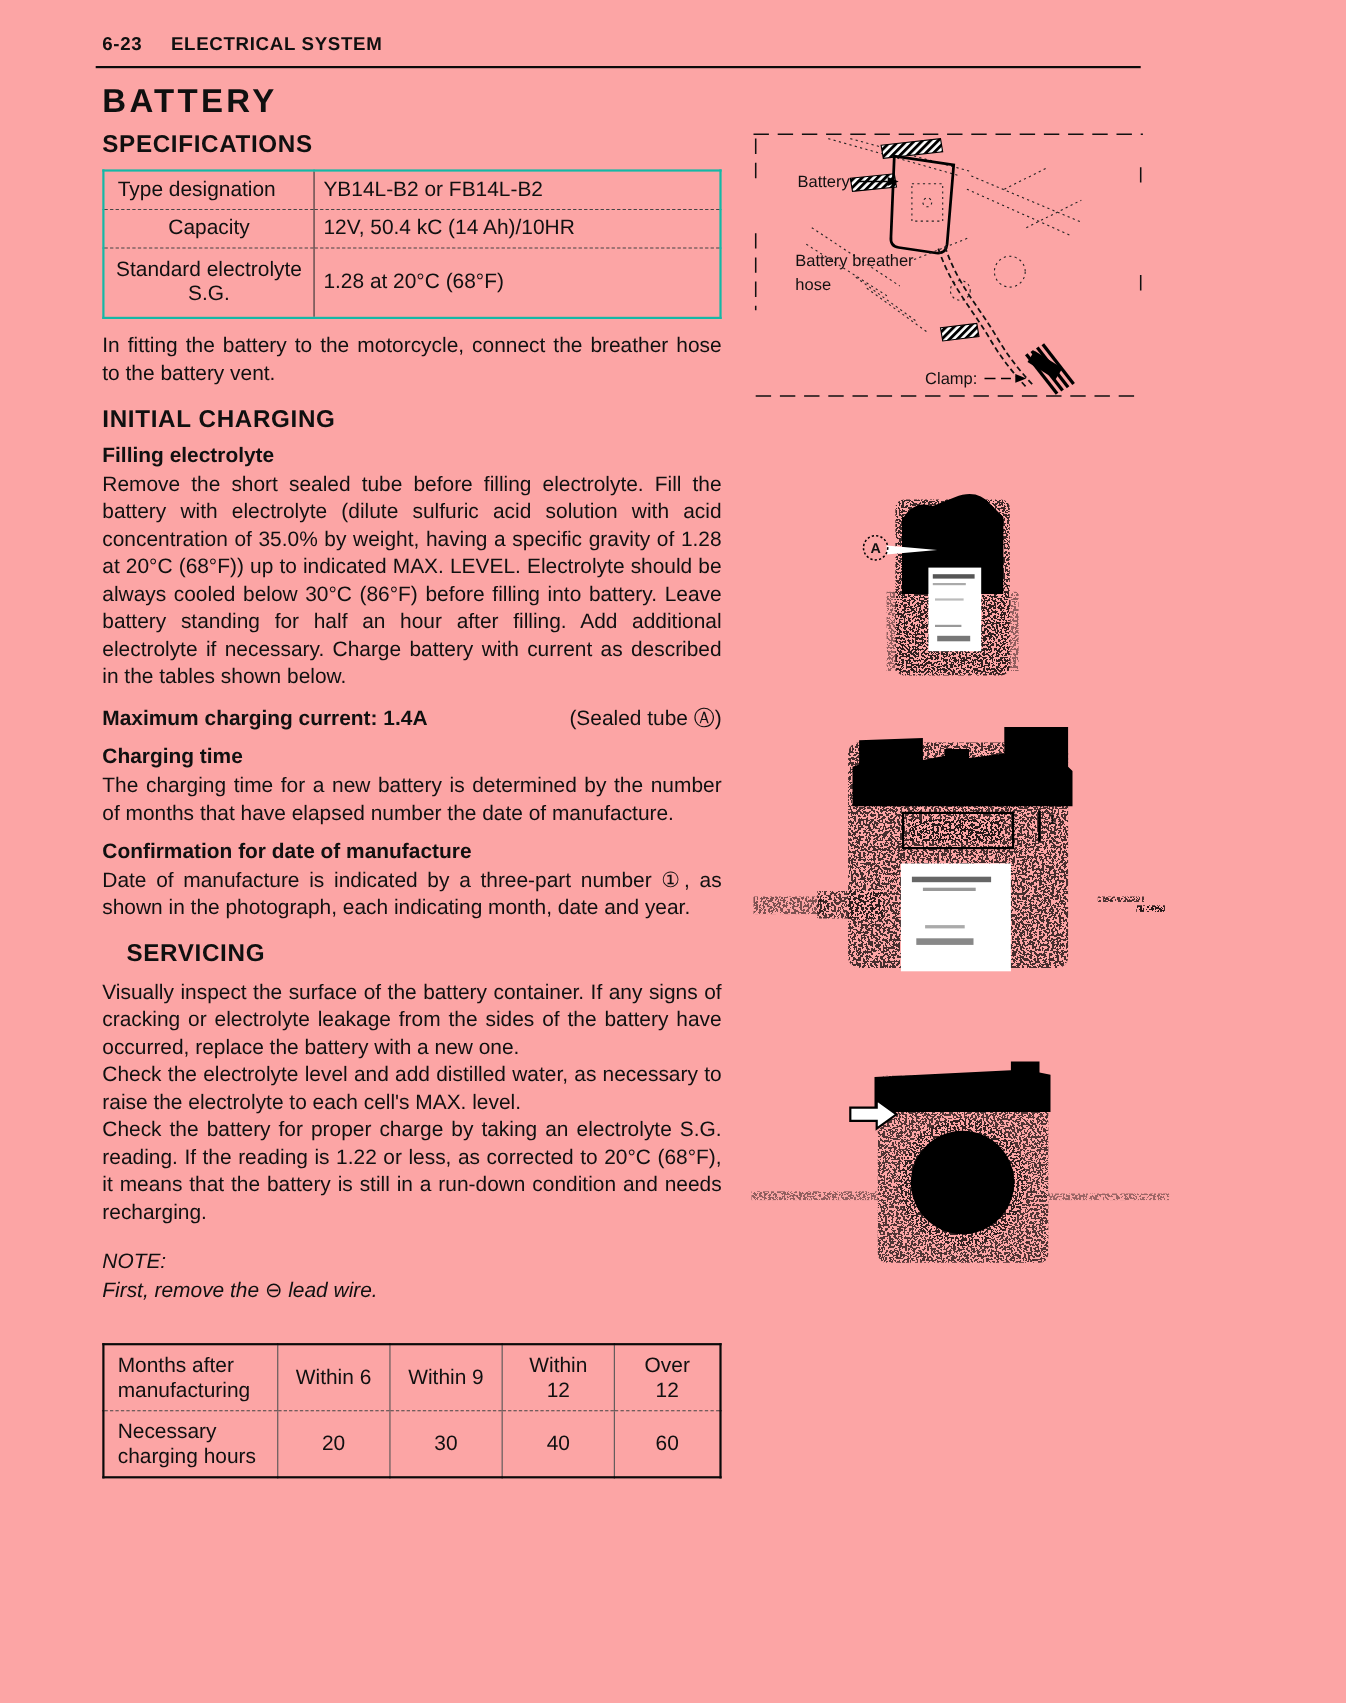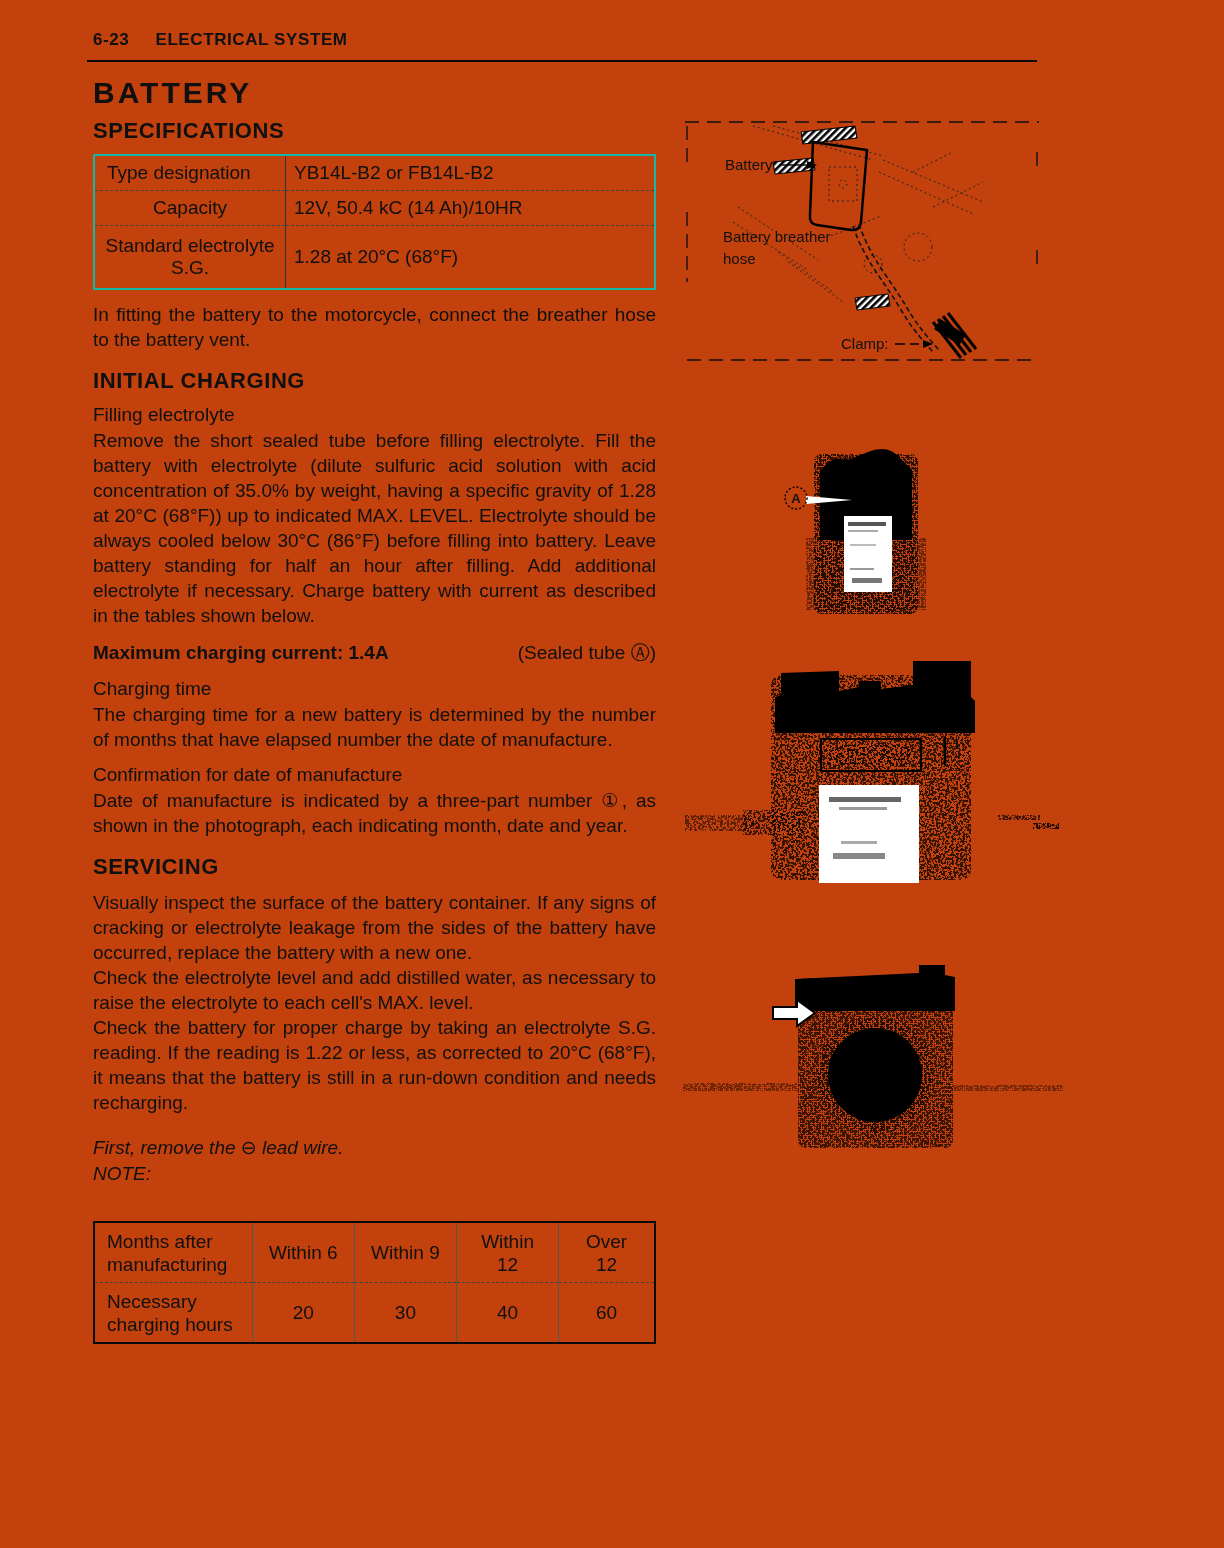--- a/index.html
+++ b/index.html
@@ -1,29 +1,29 @@
 <!DOCTYPE html>
 <html><head>
 <meta charset="utf-8">
 <style>
   html,body{margin:0;padding:0;background:#888;}
   .page{
     position:relative;margin:0 auto;width:1224px;height:1548px;
-    background:#c2410c;color:#101010;overflow:hidden;
+    background:#fca5a5;color:#101010;overflow:hidden;
     font-family:"Liberation Sans","DejaVu Sans",sans-serif;
   }
   
   .pg-header{position:absolute;left:93px;top:30px;font-size:17px;font-weight:700;letter-spacing:.6px;}
   .pg-header .chap{margin-left:26px;}
   .pg-rule{position:absolute;left:87px;top:60px;width:950px;border-top:2.5px solid #0a0a0a;}
   
   .leftcol{position:absolute;left:93px;top:76px;width:563px;}
   .h1{font-size:30px;font-weight:700;letter-spacing:3px;margin:0 0 8px 0;}
   .h2{font-size:22px;font-weight:700;letter-spacing:.6px;margin:0 0 10px 0;}
-  .h3{font-size:19px;font-weight:400;margin:0 0 2px 0;}
+  .h3{font-size:19px;font-weight:700;margin:0 0 2px 0;}
   p.body{font-size:19px;line-height:25px;text-align:justify;margin:0;}
   
   table.spec{width:100%;border-collapse:collapse;border:2px solid #14b8a6;margin:0 0 12px 0;}
   table.spec td{font-size:19px;padding:3px 8px;}
   table.spec td.slabel{width:170px;text-align:center;border-right:1.5px solid #333;}
   table.spec tr+tr td{border-top:1px dashed #444;}
   table.spec tr:first-child td.slabel{text-align:left;padding-left:12px;}
   table.spec td.svalue{text-align:left;}
   table.spec tr.tall td{height:56px;}
   table.spec tr.short td{height:28px;}
@@ -92,28 +92,28 @@
       <span class="ml-bold">Maximum charging current: 1.4A</span>
       <span>(Sealed tube Ⓐ)</span>
     </div>
 
     <div class="h3" style="margin-top:12px;">Charging time</div>
     <p class="body">The charging time for a new battery is determined by the number of months that have elapsed number the date of manufacture.</p>
 
     <div class="h3" style="margin-top:12px;">Confirmation for date of manufacture</div>
     <p class="body">Date of manufacture is indicated by a three-part number ①, as shown in the photograph, each indicating month, date and year.</p>
 
-    <div class="h2" style="margin-top:16px;">SERVICING</div>
+    <div class="h2" style="margin-top:16px;margin-left:22px;">SERVICING</div>
     <p class="body">Visually inspect the surface of the battery container. If any signs of cracking or electrolyte leakage from the sides of the battery have occurred, replace the battery with a new one.</p>
     <p class="body">Check the electrolyte level and add distilled water, as necessary to raise the electrolyte to each cell's MAX. level.</p>
     <p class="body">Check the battery for proper charge by taking an electrolyte S.G. reading. If the reading is 1.22 or less, as corrected to 20°C (68°F), it means that the battery is still in a run-down condition and needs recharging.</p>
 
     <div class="note">
+      <div>NOTE:</div>
       <div>First, remove the ⊖ lead wire.</div>
-      <div>NOTE:</div>
     </div>
 
     <table class="charge">
       <tbody>
           <tr>
         <td class="cl">Months after manufacturing</td>
         <td class="cv">Within 6</td>
         <td class="cv">Within 9</td>
         <td class="cv">Within 12</td>
         <td class="cv">Over 12</td>

